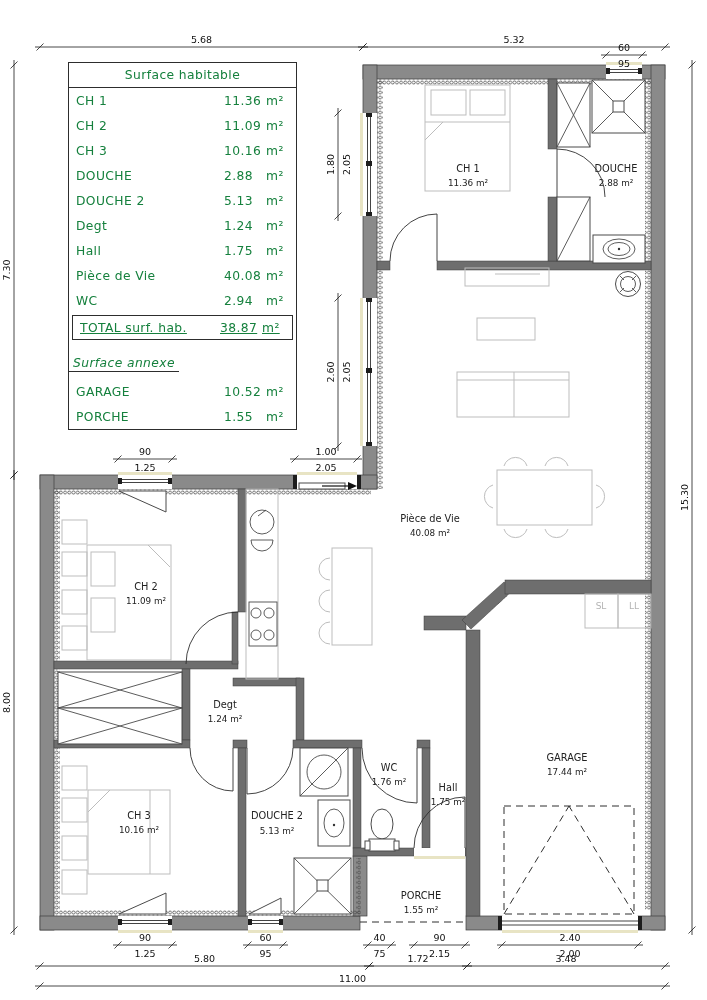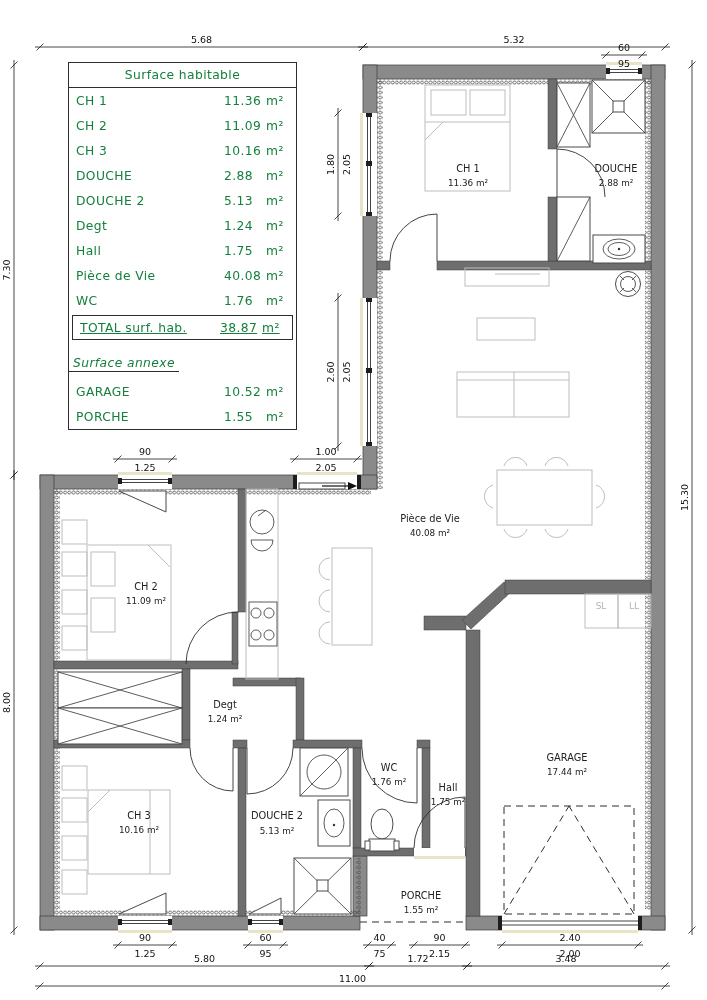--- a/index.html
+++ b/index.html
@@ -527,21 +527,21 @@
     <span class="lg-val">1.75</span>
     <span class="lg-unit">m²</span>
   </div>
   <div class="lg-row">
     <span class="lg-label">Pièce de Vie</span>
     <span class="lg-val">40.08</span>
     <span class="lg-unit">m²</span>
   </div>
   <div class="lg-row">
     <span class="lg-label">WC</span>
-    <span class="lg-val">1.76</span>
+    <span class="lg-val">2.94</span>
     <span class="lg-unit">m²</span>
   </div>
   <div class="lg-total">
     <div class="lg-row">
       <span class="lg-label">TOTAL surf. hab.</span>
       <span class="lg-val">38.87</span>
       <span class="lg-unit">m²</span>
     </div>
   </div>
   <div class="lg-annexe"><span>Surface annexe</span></div>

